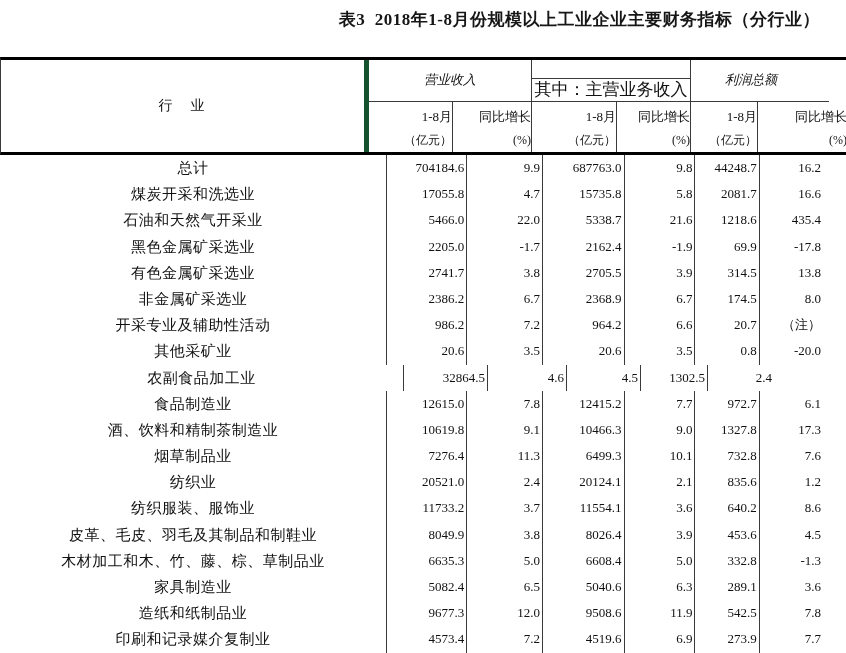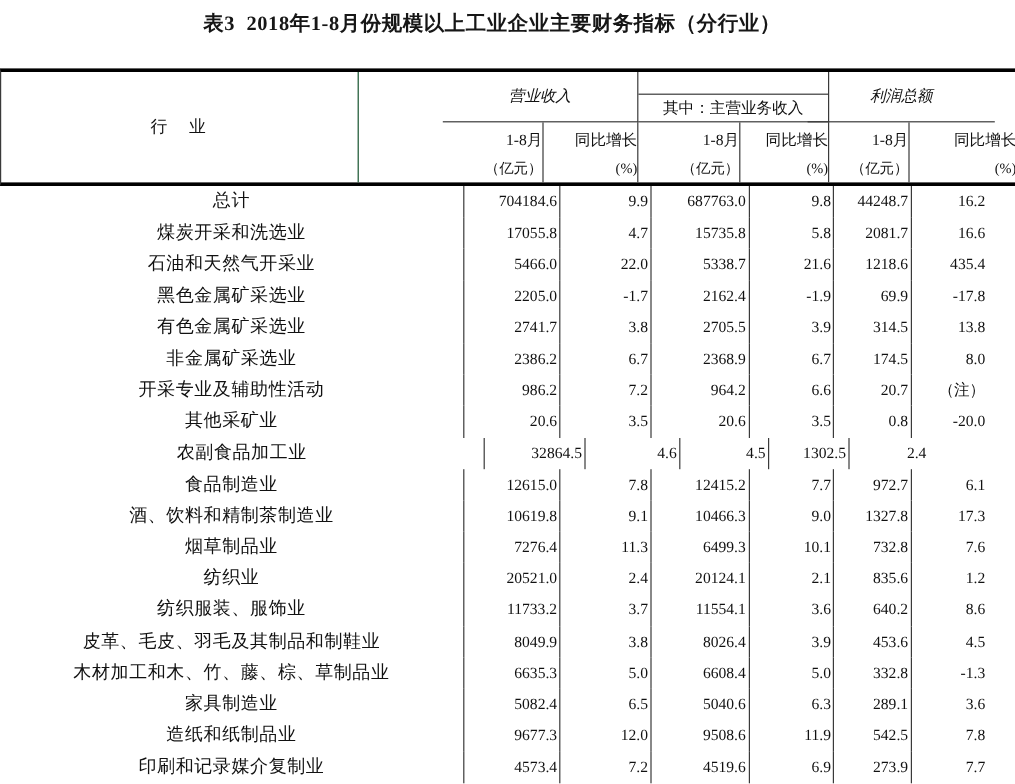--- a/index.html
+++ b/index.html
@@ -3,51 +3,51 @@
 <meta charset="utf-8">
 <style>
   html,body{margin:0;padding:0;}
   body{
     width:846px;height:653px;position:relative;overflow:hidden;
     background:#ffffff;color:#111;
     font-family:"Liberation Serif","DejaVu Serif",serif;
   }
   .title{
     position:absolute;top:8px;left:0;width:820px;
-    text-align:center;font-weight:bold;font-size:17px;
+    text-align:right;font-weight:bold;font-size:17px;
     white-space:pre;letter-spacing:0.5px;color:#161616;
   }
   .table{position:absolute;top:57px;left:0;width:846px;}
   
   .thead{
     position:relative;height:92px;
     border-top:3px solid #000;border-bottom:3px solid #000;
     border-left:1px solid #3a3a3a;
     box-sizing:content-box;
   }
   .h-industry{
-    position:absolute;left:0;top:0;width:298px;height:92px;
-    border-right:1px solid #14532d;box-sizing:border-box;
+    position:absolute;left:0;top:0;width:368px;height:92px;
+    border-right:5px solid #14532d;box-sizing:border-box;
     display:flex;align-items:center;justify-content:center;
     font-size:14px;letter-spacing:2px;
   }
   .h-cell{
     position:absolute;top:0;height:42px;box-sizing:border-box;
     border-bottom:1px solid #3a3a3a;
     font-size:13px;text-align:center;
   }
   .h-cell .glabel{line-height:40px;font-style:italic;}
   .hc1{left:368px;width:84px;}
   .hc1{width:163px;border-right:1px solid #3a3a3a;} 
   .hc2{left:531px;width:159px;border-right:1px solid #3a3a3a;} 
   .hc3{left:672px;width:156px;}
   .inset-box{
     position:absolute;left:0;right:0;bottom:0;height:22px;
     border-top:1px solid #3a3a3a;
-    line-height:21px;font-size:13px;text-align:center;
+    line-height:21px;font-size:17px;text-align:center;
   }
   .h-sub{
     position:absolute;top:42px;height:50px;box-sizing:border-box;
     display:flex;flex-direction:column;justify-content:flex-start;
     padding-top:7px;gap:7px;
     font-size:13px;text-align:right;
   }
   .h-sub div{line-height:16px;}
   .s1{left:368px;width:84px;border-right:1px solid #3a3a3a;}
   .s2{left:452px;width:79px;border-right:1px solid #3a3a3a;}

